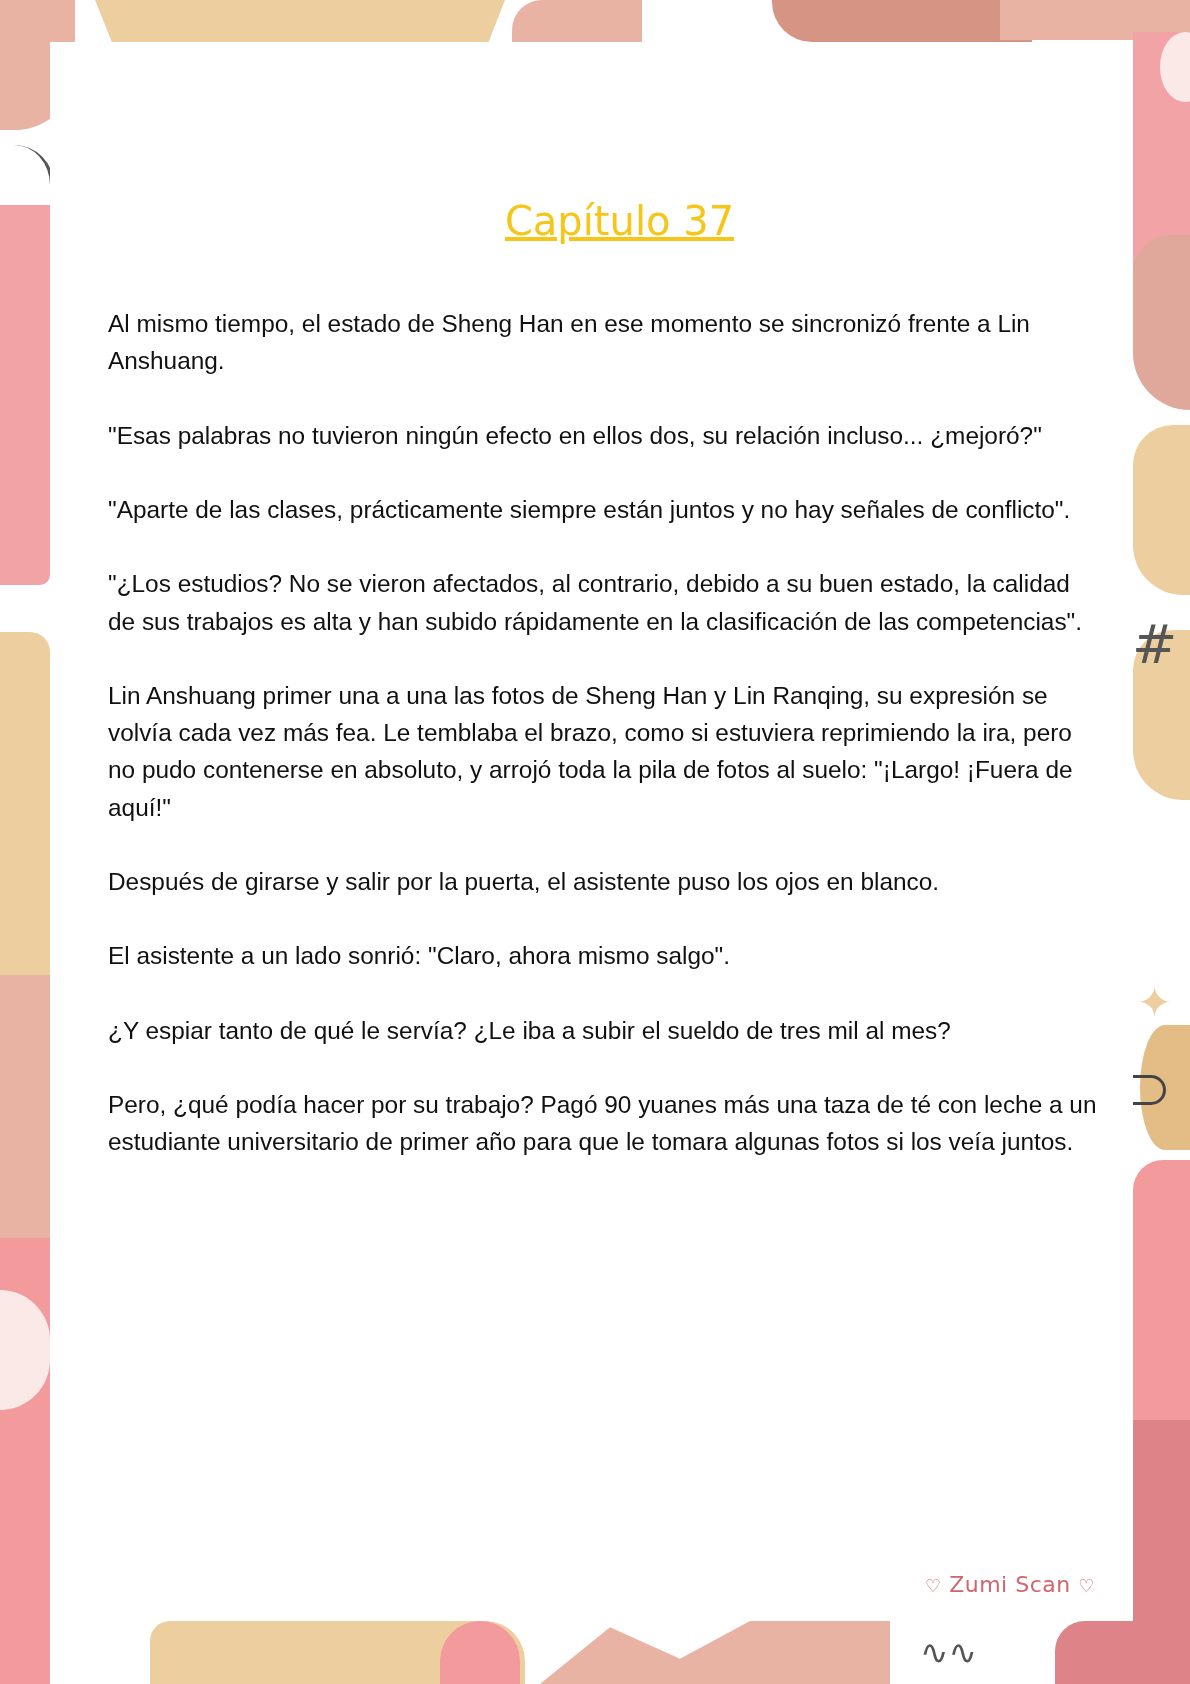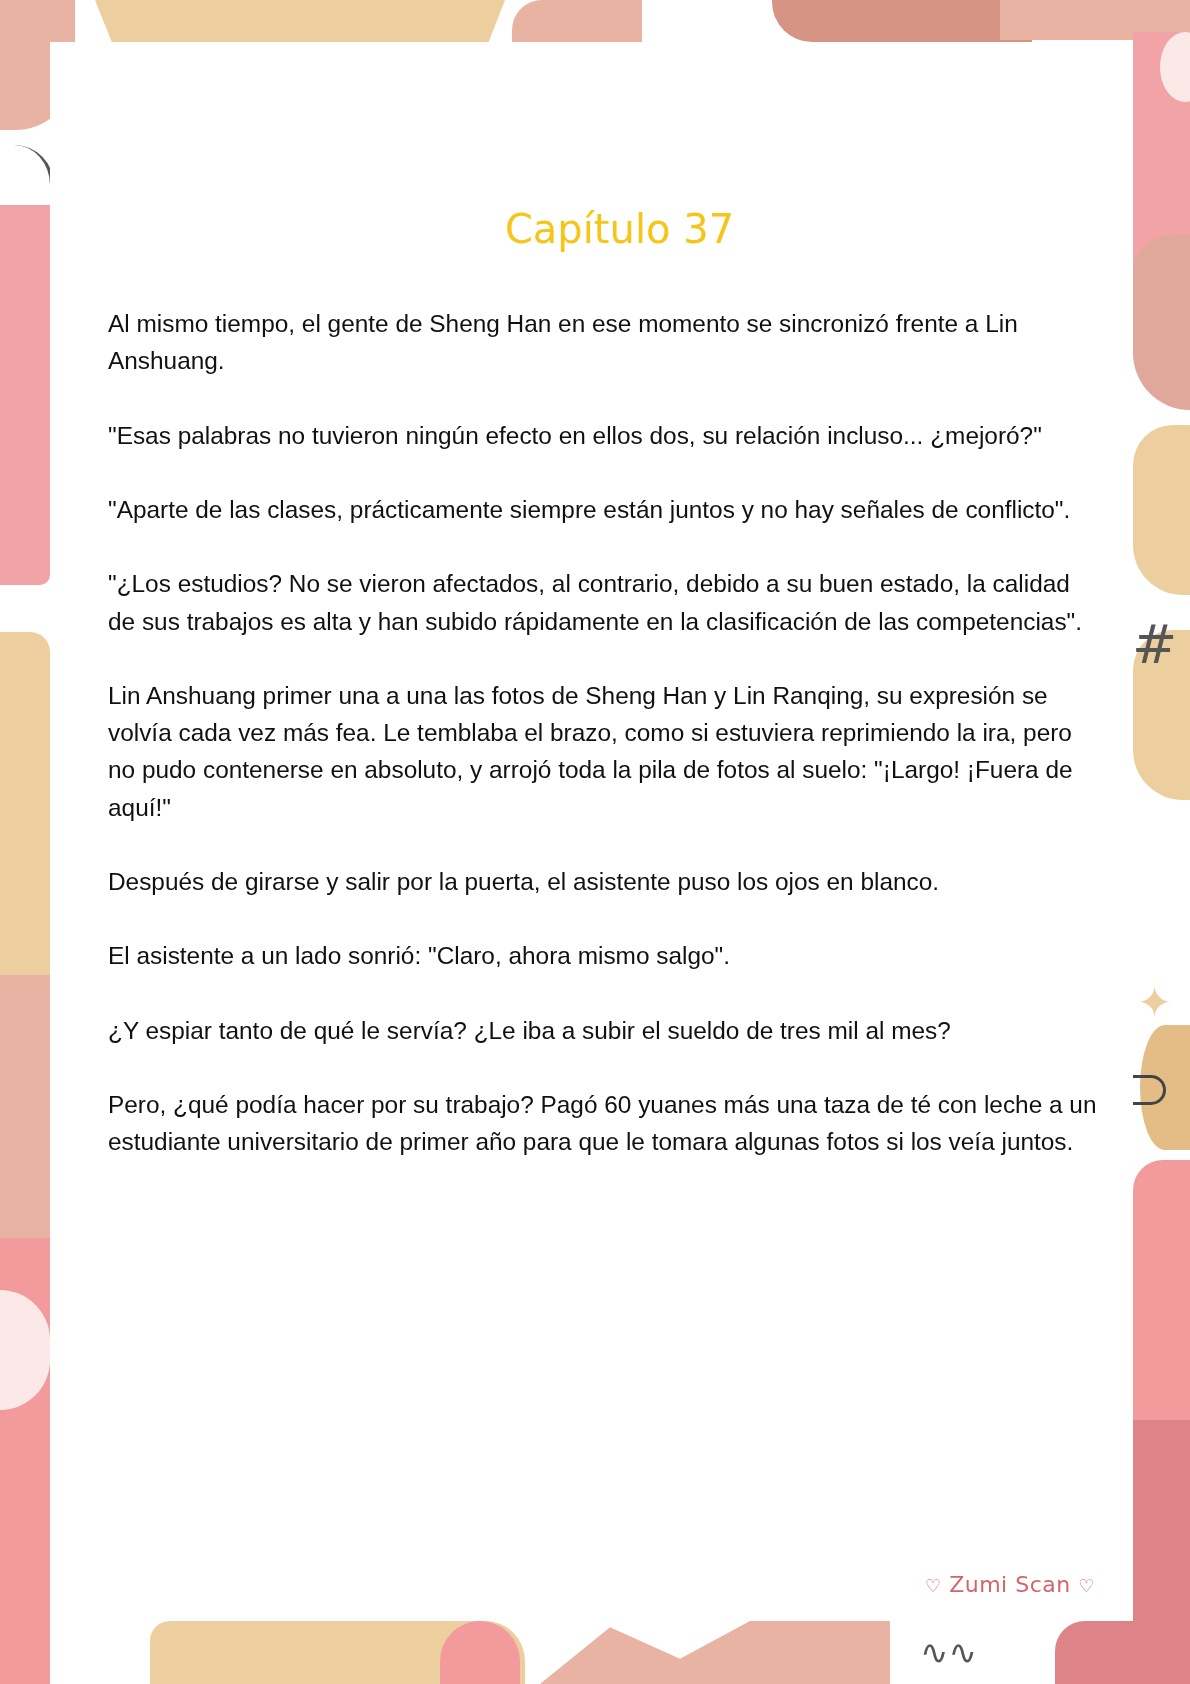--- a/index.html
+++ b/index.html
@@ -63,30 +63,30 @@
   <div class="deco" style="left:0;top:1290px;width:50px;height:120px;background:#fbe9e7;border-radius:0 60px 60px 0;"></div>
 
   <div class="deco" style="left:150px;top:1621px;width:375px;height:63px;background:#edcf9f;border-radius:20px 40px 0 0;"></div>
   <div class="deco" style="left:440px;top:1621px;width:80px;height:63px;background:#f29a9c;border-radius:40px 40px 0 0;"></div>
   <div class="deco" style="left:540px;top:1621px;width:350px;height:63px;background:#e8b3a2;clip-path:polygon(0 100%,20% 10%,40% 60%,60% 0,100% 0,100% 100%);"></div>
   <div class="deco" style="left:920px;top:1630px;width:120px;height:45px;font-size:34px;line-height:45px;color:#555;font-family:'DejaVu Sans',sans-serif;z-index:3;">∿∿</div>
   <div class="deco" style="left:1055px;top:1621px;width:135px;height:63px;background:#de8387;border-radius:30px 0 0 0;"></div>
 </div>
 
 <div class="panel">
-  <h1 class="title" style="margin-top:12px;">Capítulo 37</h1>
+  <h1 class="title" style="margin-top:4px;text-decoration:underline;">Capítulo 37</h1>
   <div class="body-text">
-    <p>Al mismo tiempo, el gente de Sheng Han en ese momento se sincronizó frente a Lin Anshuang.</p>
+    <p>Al mismo tiempo, el estado de Sheng Han en ese momento se sincronizó frente a Lin Anshuang.</p>
     <p>"Esas palabras no tuvieron ningún efecto en ellos dos, su relación incluso... ¿mejoró?"</p>
     <p>"Aparte de las clases, prácticamente siempre están juntos y no hay señales de conflicto".</p>
     <p>"¿Los estudios? No se vieron afectados, al contrario, debido a su buen estado, la calidad de sus trabajos es alta y han subido rápidamente en la clasificación de las competencias".</p>
     <p>Lin Anshuang primer una a una las fotos de Sheng Han y Lin Ranqing, su expresión se volvía cada vez más fea. Le temblaba el brazo, como si estuviera reprimiendo la ira, pero no pudo contenerse en absoluto, y arrojó toda la pila de fotos al suelo: "¡Largo! ¡Fuera de aquí!"</p>
     <p>Después de girarse y salir por la puerta, el asistente puso los ojos en blanco.</p>
     <p>El asistente a un lado sonrió: "Claro, ahora mismo salgo".</p>
     <p>¿Y espiar tanto de qué le servía? ¿Le iba a subir el sueldo de tres mil al mes?</p>
-    <p>Pero, ¿qué podía hacer por su trabajo? Pagó 60 yuanes más una taza de té con leche a un estudiante universitario de primer año para que le tomara algunas fotos si los veía juntos.</p>
+    <p>Pero, ¿qué podía hacer por su trabajo? Pagó 90 yuanes más una taza de té con leche a un estudiante universitario de primer año para que le tomara algunas fotos si los veía juntos.</p>
   </div>
   <div class="signature">
     <span class="sig-heart">♡</span>
     <span>Zumi Scan</span>
     <span class="sig-heart">♡</span>
   </div>
 </div>
 
 </body></html>

